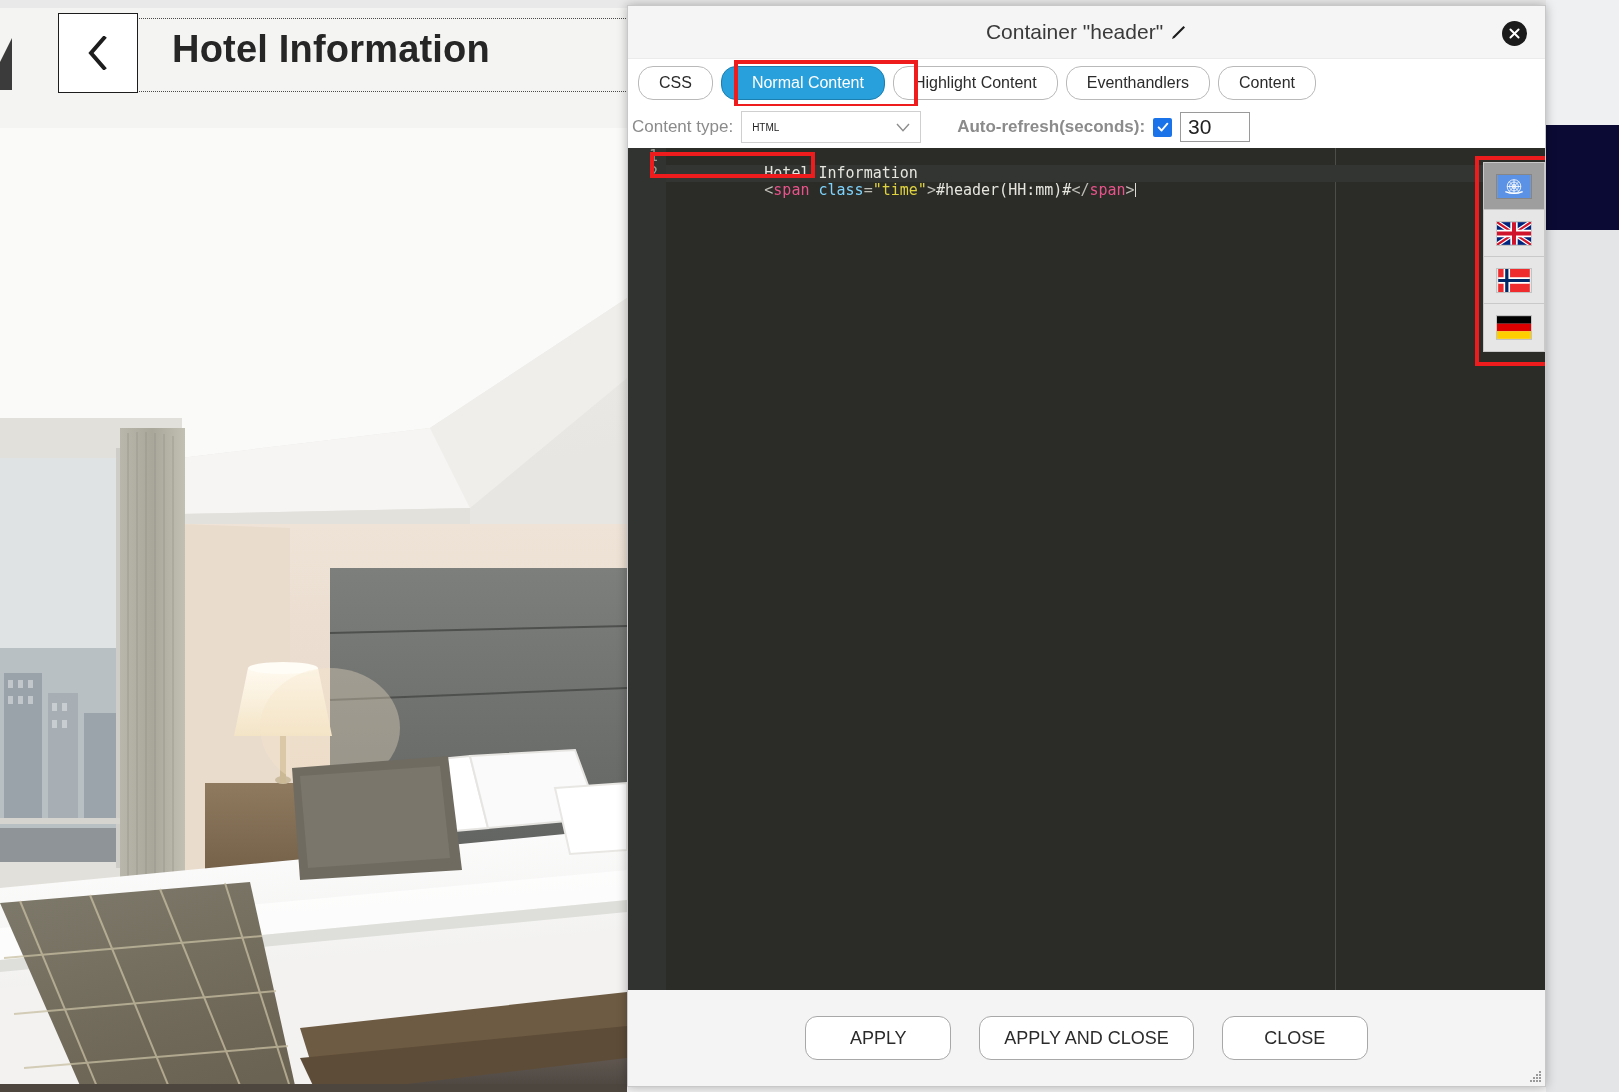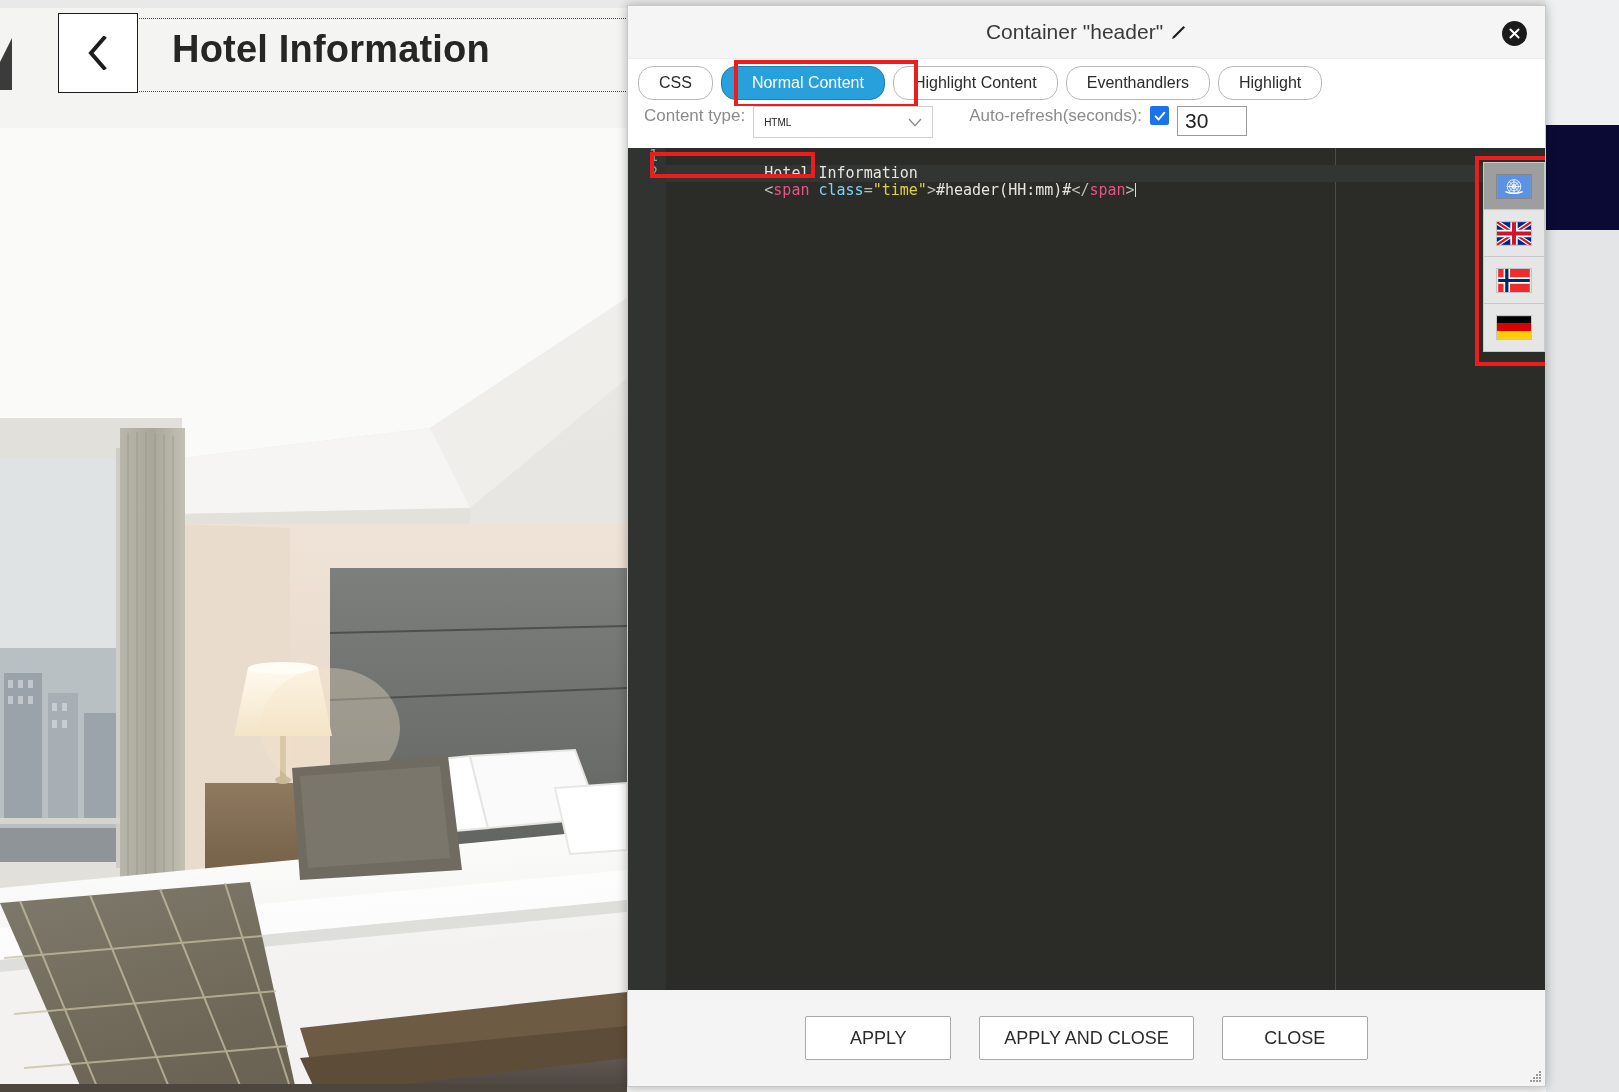--- a/index.html
+++ b/index.html
@@ -113,31 +113,31 @@
     background: #28a0dc; border-color: #1b7fb0; color: #ffffff; padding-left: 30px;
   }
   .hl-box {
     position: absolute; border: 4px solid #ee1c1c; pointer-events: none;
   }
   .hl-tab { left: 106px; top: 1px; width: 184px; height: 48px; }
 
   
   .ctrow {
     flex: 0 0 42px; height: 42px; background: #ffffff;
-    display: flex; padding-left: 16px; gap: 8px;
+    display: flex; align-items: center; padding-left: 4px; gap: 8px;
     position: relative;
   }
   .ct-label { font-size: 17px; color: #8b8b8b; }
   .ct-select {
     width: 180px; height: 32px; border: 1px solid #cfcfcf; background: #fff;
     display: flex; align-items: center; padding: 0 10px;
     font-size: 10px; color: #222; justify-content: space-between; cursor: pointer;
   }
   .caret { width: 14px; height: 9px; display: block; }
-  .ar-label { font-size: 17px; color: #8b8b8b; margin-left: 28px; }
+  .ar-label { font-size: 17px; color: #8b8b8b; margin-left: 28px; font-weight: bold; }
   .ar-check {
     width: 19px; height: 19px; background: #1a73e8; border-radius: 2px;
     display: flex; align-items: center; justify-content: center; cursor: pointer;
   }
   .ar-input {
     width: 70px; height: 30px; border: 1px solid #9a9a9a; background: #fff;
     font-size: 21px; color: #222; padding: 0 7px;
     font-family: "Liberation Sans", sans-serif;
   }
 
@@ -196,21 +196,21 @@
     border: 4px solid #ee1c1c; z-index: 6; pointer-events: none;
   }
 
   
   .footer {
     flex: 0 0 96px; height: 96px; background: #f4f4f4;
     display: flex; align-items: center; justify-content: center; gap: 28px;
   }
   .fbtn {
     height: 44px; min-width: 146px; padding: 0 24px;
-    background: #ffffff; border: 1px solid #a8a8a8; border-radius: 2px;
+    background: #ffffff; border: 1px solid #a8a8a8; border-radius: 12px;
     font-size: 18px; color: #2b2b2b; cursor: pointer;
     display: flex; align-items: center; justify-content: center;
     font-family: "Liberation Sans", sans-serif;
   }
   .resize-grip {
     position: absolute; right: 3px; bottom: 3px; width: 14px; height: 14px;
   }
 </style>
 </head>
 <body>
@@ -382,21 +382,21 @@
           <line x1="13" y1="3" x2="3" y2="13" stroke="#ffffff" stroke-width="2.4" stroke-linecap="round"></line>
         </svg>
       </div>
     </div>
 
     <div class="tabbar">
       <div class="tab">CSS</div>
       <div class="tab active">Normal Content</div>
       <div class="tab">Highlight Content</div>
       <div class="tab">Eventhandlers</div>
-      <div class="tab">Highlight</div>
+      <div class="tab">Content</div>
       <div class="hl-box hl-tab"></div>
     </div>
 
     <div class="ctrow">
       <span class="ct-label">Content type:</span>
       <div class="ct-select">
         <span>HTML</span>
         <svg class="caret" viewBox="0 0 14 9">
           <polyline points="1,1 7,7.6 13,1" fill="none" stroke="#8d8d8d" stroke-width="1.4"></polyline>
         </svg>

